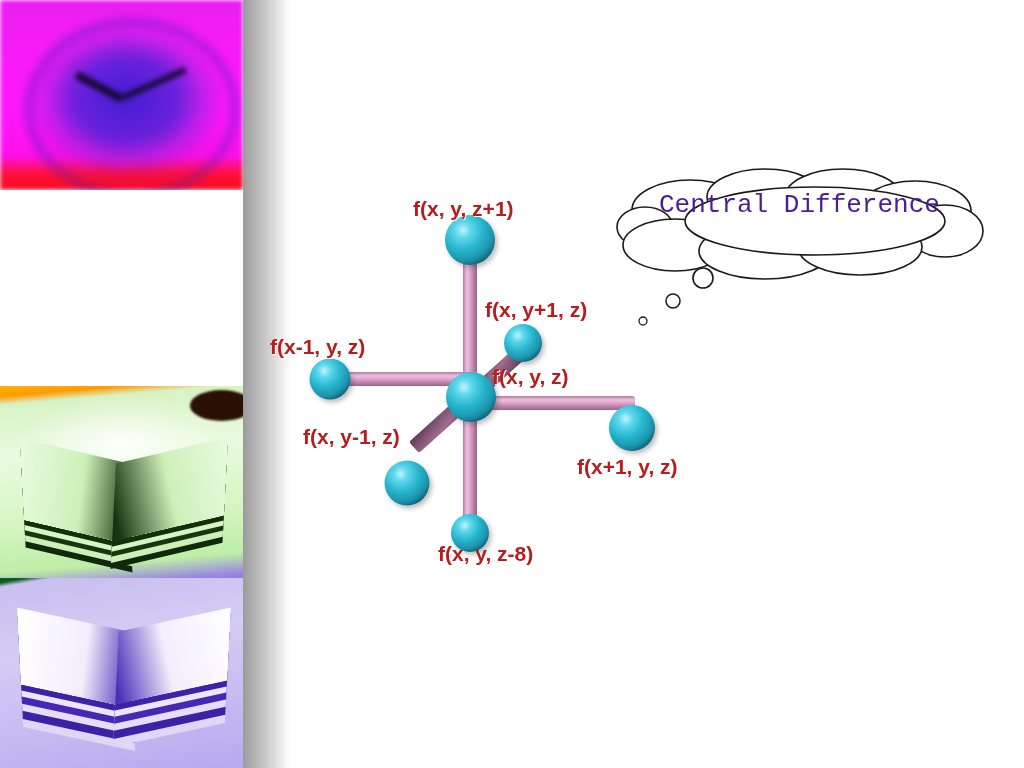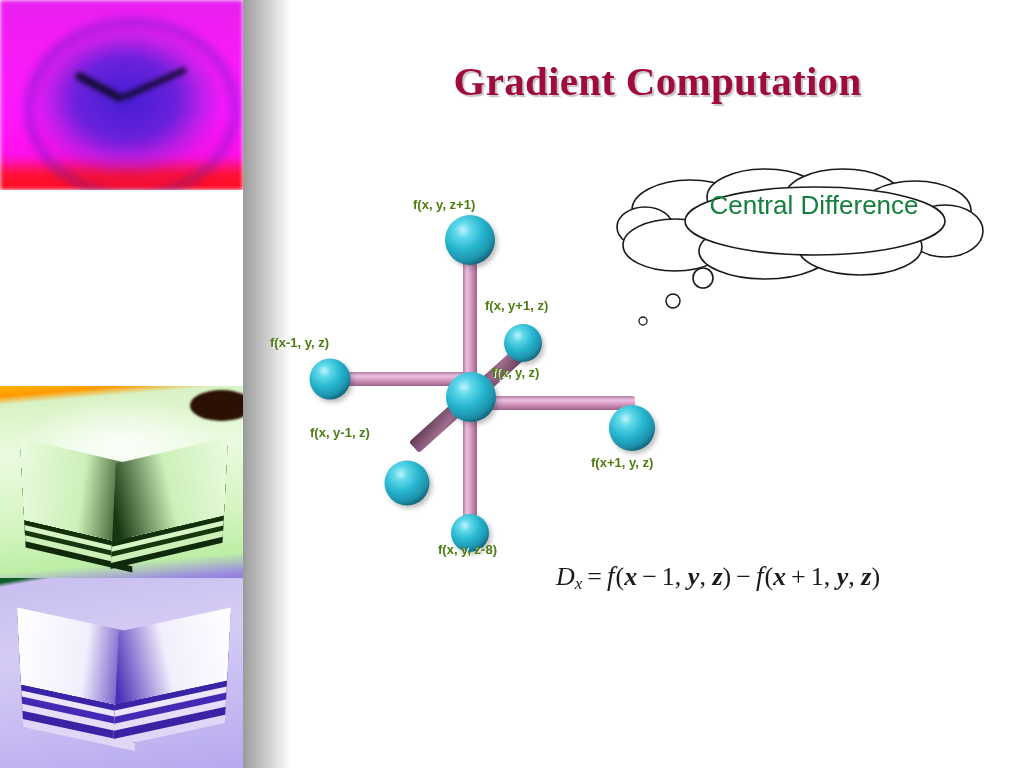--- a/index.html
+++ b/index.html
@@ -90,28 +90,28 @@
 
   
   #title{position:absolute;left:291px;top:57px;width:733px;text-align:center;
     font-family:"Liberation Serif",serif;font-weight:700;font-size:41px;letter-spacing:.3px;
     color:#9E0B3C;text-shadow:2px 2px 1px rgba(150,150,150,.55);}
 
   
   #molecule{position:absolute;left:270px;top:185px;width:420px;height:400px;}
   #molecule svg{position:absolute;left:0;top:0;}
   .mol-label{position:absolute;font-family:"Liberation Sans",sans-serif;
-    font-weight:700;font-size:13px;color:#4d7c0f;white-space:nowrap;
+    font-weight:700;font-size:21px;color:#b91c1c;white-space:nowrap;
     text-shadow:1px 1px 0 rgba(255,255,255,.9);}
 
   
   #thought{position:absolute;left:615px;top:165px;width:390px;height:185px;}
   #thought svg{position:absolute;left:0;top:0;}
-  #thought-text{position:absolute;left:44px;top:25px;width:310px;text-align:center;
-    font-family:Liberation Sans, sans-serif;font-size:26px;color:#15803d;white-space:nowrap;}
+  #thought-text{position:absolute;left:44px;top:25px;width:310px;text-align:left;
+    font-family:Liberation Mono, monospace;font-size:26px;color:#4c1d95;white-space:nowrap;}
 
   
   #equations{position:absolute;left:556px;top:552px;width:460px;
     font-family:"Liberation Serif",serif;color:#1a1a1a;}
   .eqn{height:48px;line-height:48px;font-size:26px;white-space:nowrap;}
   .eqn .v{font-style:italic;}
   .eqn .vb{font-style:italic;font-weight:700;}
   .eqn .sub{font-size:17px;font-style:italic;vertical-align:-4px;}
   .eqn .fn{font-style:italic;font-size:27px;padding-right:1px;}
   .eqn .op{padding:0 5px;}
@@ -144,21 +144,20 @@
     <div class="strip-img i3">
       <div class="ph-papers-purple">
         <div class="sheetL"></div>
         <div class="sheetR"></div>
       </div>
     </div>
   </div>
 
   <div id="strip-fade"></div>
 
-  <div id="title">Gradient Computation</div>
 
   <div id="molecule">
     <svg width="420" height="400" viewBox="0 0 420 400">
       <defs>
         <radialGradient id="sphereGrad" cx="36%" cy="30%" r="72%">
           <stop offset="0%" stop-color="#bff4fb"></stop>
           <stop offset="22%" stop-color="#5fd8ea"></stop>
           <stop offset="55%" stop-color="#27b6cf"></stop>
           <stop offset="85%" stop-color="#1e93ad"></stop>
           <stop offset="100%" stop-color="#14697e"></stop>
@@ -208,22 +207,22 @@
       <circle cx="362" cy="243" r="23" fill="url(#sphereGrad)" filter="url(#softShadow)"></circle>
       <circle cx="137" cy="298" r="22.5" fill="url(#sphereGrad)" filter="url(#softShadow)"></circle>
       <circle cx="200" cy="348" r="19" fill="url(#sphereGrad)" filter="url(#softShadow)"></circle>
       <circle cx="201" cy="212" r="25" fill="url(#sphereGrad)" filter="url(#softShadow)"></circle>
     </svg>
 
     <div class="mol-label" style="left:143px;top:12px">f(x, y, z+1)</div>
     <div class="mol-label" style="left:215px;top:113px">f(x, y+1, z)</div>
     <div class="mol-label" style="left:0;top:150px">f(x-1, y, z)</div>
     <div class="mol-label" style="left:222px;top:180px">f(x, y, z)</div>
-    <div class="mol-label" style="left:40px;top:240px">f(x, y-1, z)</div>
-    <div class="mol-label" style="left:321px;top:270px">f(x+1, y, z)</div>
+    <div class="mol-label" style="left:33px;top:240px">f(x, y-1, z)</div>
+    <div class="mol-label" style="left:307px;top:270px">f(x+1, y, z)</div>
     <div class="mol-label" style="left:168px;top:357px">f(x, y, z-8)</div>
   </div>
 
   <div id="thought">
     <svg width="390" height="185" viewBox="0 0 390 185">
       <g fill="#ffffff" stroke="#1a1a1a" stroke-width="1.6">
 
         <ellipse cx="75" cy="45" rx="58" ry="30"></ellipse>
         <ellipse cx="150" cy="32" rx="58" ry="28"></ellipse>
         <ellipse cx="228" cy="32" rx="58" ry="28"></ellipse>
@@ -238,21 +237,18 @@
 
       <circle cx="88" cy="113" r="10" fill="#ffffff" stroke="#1a1a1a" stroke-width="1.6"></circle>
       <circle cx="58" cy="136" r="7" fill="#ffffff" stroke="#1a1a1a" stroke-width="1.5"></circle>
       <circle cx="28" cy="156" r="4" fill="#ffffff" stroke="#1a1a1a" stroke-width="1.3"></circle>
     </svg>
     <div id="thought-text">Central Difference</div>
   </div>
 
   <div id="equations">
 
-    <div class="eqn">
-      <span class="v">D</span><span class="sub">x</span><span class="op">=</span><span class="fn">f</span>(<span class="vb">x</span><span class="op">−</span>1,&nbsp;<span class="vb">y</span>,&nbsp;<span class="vb">z</span>)<span class="op">−</span><span class="fn">f</span>(<span class="vb">x</span><span class="op">+</span>1,&nbsp;<span class="vb">y</span>,&nbsp;<span class="vb">z</span>)
-    </div>
 
 
 
   </div>
 
 </div>
 
 </body></html>

